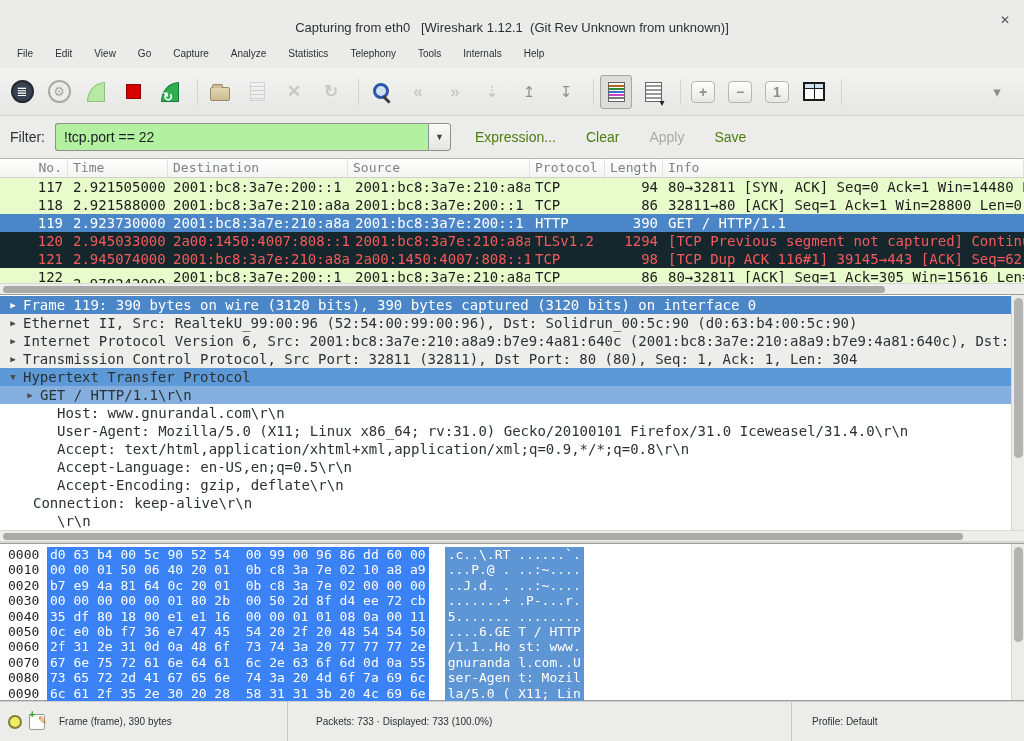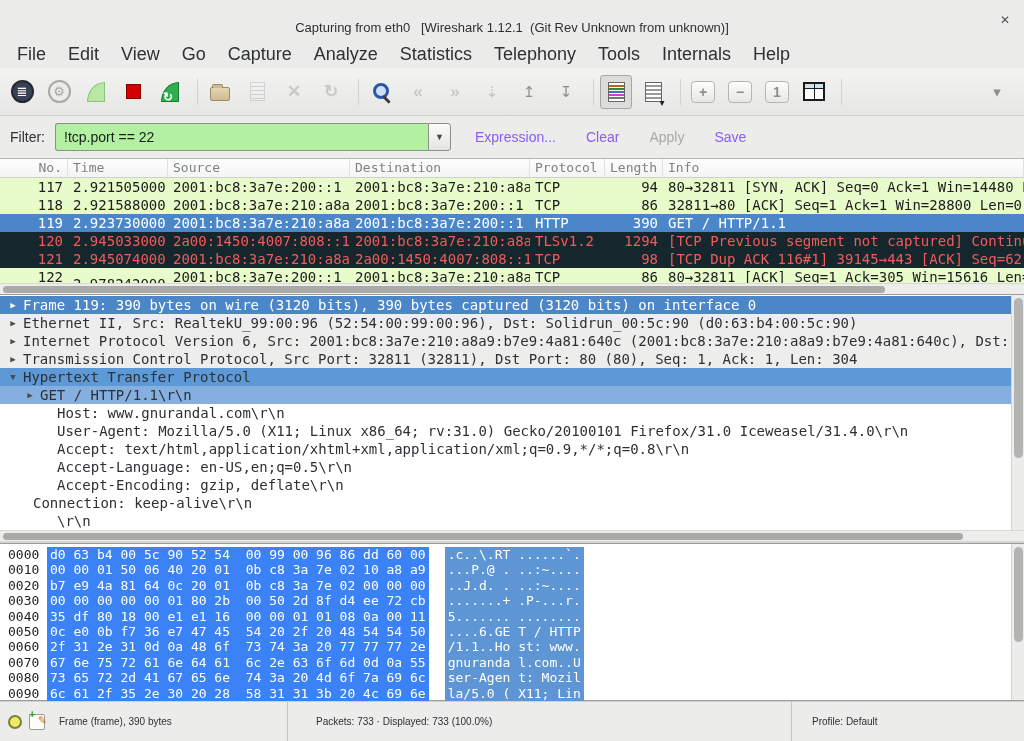--- a/index.html
+++ b/index.html
@@ -7,21 +7,21 @@
   body { font-family:"Liberation Sans", sans-serif; background:#ececeb; color:#2c3133; }
   .window { width:1024px; height:741px; display:flex; flex-direction:column; background:#ececeb; }
 
   
   .titlebar { height:40px; position:relative; background:#ebebea; flex:0 0 auto; }
   .titlebar .title { position:absolute; left:0; right:0; top:8px; line-height:40px; text-align:center; font-size:13px; color:#2c3133; white-space:pre; }
   .titlebar .close { position:absolute; right:14px; top:0; line-height:40px; font-size:12px; color:#4d5254; cursor:default; }
 
   
   .menubar { height:28px; display:flex; align-items:stretch; padding-left:6px; background:#ebebea; flex:0 0 auto; }
-  .menu-item { padding:0 11px; line-height:28px; font-size:18px; color:#2c3133; }
+  .menu-item { padding:0 11px; line-height:28px; font-size:10px; color:#2c3133; }
 
   
   .toolbar { height:48px; display:flex; align-items:center; padding:0 6px; background:linear-gradient(#f3f3f2,#e6e6e5); border-bottom:1px solid #d0d0cf; flex:0 0 auto; }
   .tb-btn { width:32px; height:34px; margin-right:5px; display:flex; align-items:center; justify-content:center; border:1px solid transparent; border-radius:3px; }
   .tb-btn.pressed { background:#dcdcdb; border:1px solid #a6a6a5; }
   .tb-btn.disabled { opacity:.45; }
   .tb-sep { width:1px; height:26px; background:#d2d2d1; margin:0 6px; flex:0 0 auto; }
   .tb-spacer { flex:1 1 auto; }
   .tbi { display:flex; align-items:center; justify-content:center; }
   .tbi-circdark { width:23px; height:23px; border-radius:50%; background:#394253; border:2px solid #23272e; color:#fff; font-size:13px; }
@@ -45,21 +45,21 @@
   .tbi-btnsq { width:24px; height:22px; background:linear-gradient(#fdfdfc,#e7e7e6); border:1px solid #b5b5b4; border-radius:4px; color:#8e8e8d; font-size:14px; font-weight:bold; }
   .tbi-table { width:22px; height:19px; border:2px solid #1a1a1a; background:#fff; position:relative; }
   .tbi-table::before { content:''; position:absolute; left:0; right:0; top:0; height:4px; background:#cfe0ee; border-bottom:1px solid #1a1a1a; }
   .tbi-table::after { content:''; position:absolute; top:0; bottom:0; left:50%; width:1px; background:#1a1a1a; }
 
   
   .filterbar { height:42px; display:flex; align-items:center; padding:0 10px; background:#ececeb; flex:0 0 auto; }
   .filter-label { font-size:14px; margin-right:10px; }
   .filter-input { width:373px; height:28px; background:var(--filter-green,#b3f0a2); border:1px solid #8f8f8e; border-right:none; border-radius:3px 0 0 3px; padding:0 8px; font-family:"Liberation Sans",sans-serif; font-size:14px; color:#17201a; outline:none; }
   .filter-drop { width:23px; height:28px; border:1px solid #8f8f8e; border-radius:0 3px 3px 0; background:linear-gradient(#fbfbfa,#e4e4e3); font-size:9px; color:#444; display:flex; align-items:center; justify-content:center; }
-  .filter-btn { font-size:14px; color:#8b5cf6; margin-left:30px; }
+  .filter-btn { font-size:14px; color:#4d7c0f; margin-left:30px; }
   .filter-btn.first { margin-left:24px; }
   .filter-btn.disabled { color:#a9a9a8; }
 
   
   .plist-header { height:20px; display:flex; background:linear-gradient(#fdfdfd,#f4f4f3); border-top:1px solid #b6b6b5; border-bottom:1px solid #cfcfce; flex:0 0 auto; }
   .ph-cell { font-family:"DejaVu Sans Mono",monospace; font-size:13px; line-height:18px; color:#7b8287; padding:0 5px; border-right:1px solid #e2e2e1; overflow:hidden; white-space:nowrap; flex:0 0 auto; }
   .plist-rows { height:105px; overflow:hidden; background:#b91c1c; flex:0 0 auto; }
   .prow { height:18px; display:flex; font-family:"DejaVu Sans Mono",monospace; font-size:14px; line-height:18px; white-space:nowrap; }
   .pcell { padding:0 5px; overflow:hidden; white-space:nowrap; flex:0 0 auto; }
   .prow.green { background:var(--row-green,#e7fcca); color:#1c1c1c; }
@@ -208,22 +208,22 @@
     <span class="filter-drop">▼</span>
     <span class="filter-btn first">Expression...</span>
     <span class="filter-btn">Clear</span>
     <span class="filter-btn disabled">Apply</span>
     <span class="filter-btn">Save</span>
   </div>
 
   <div class="plist-header">
       <span class="ph-cell" style="width: 68px; text-align: right;">No.</span>
       <span class="ph-cell" style="width: 100px; text-align: left;">Time</span>
+      <span class="ph-cell" style="width: 180px; text-align: left;">Destination</span>
       <span class="ph-cell" style="width: 182px; text-align: left;">Source</span>
-      <span class="ph-cell" style="width: 180px; text-align: left;">Destination</span>
       <span class="ph-cell" style="width: 75px; text-align: left;">Protocol</span>
       <span class="ph-cell" style="width: 58px; text-align: right;">Length</span>
       <span class="ph-cell" style="width: 361px; text-align: left;">Info</span>
     </div>
   <div class="plist-rows">
       <div class="prow green">
         <span class="pcell" style="width: 68px; text-align: right;">117</span>
         <span class="pcell" style="width: 100px; text-align: left;">2.921505000</span>
         <span class="pcell" style="width: 182px; text-align: left;">2001:bc8:3a7e:200::1</span>
         <span class="pcell" style="width: 180px; text-align: left;">2001:bc8:3a7e:210:a8a9:b7e9:4a81:640c</span>

